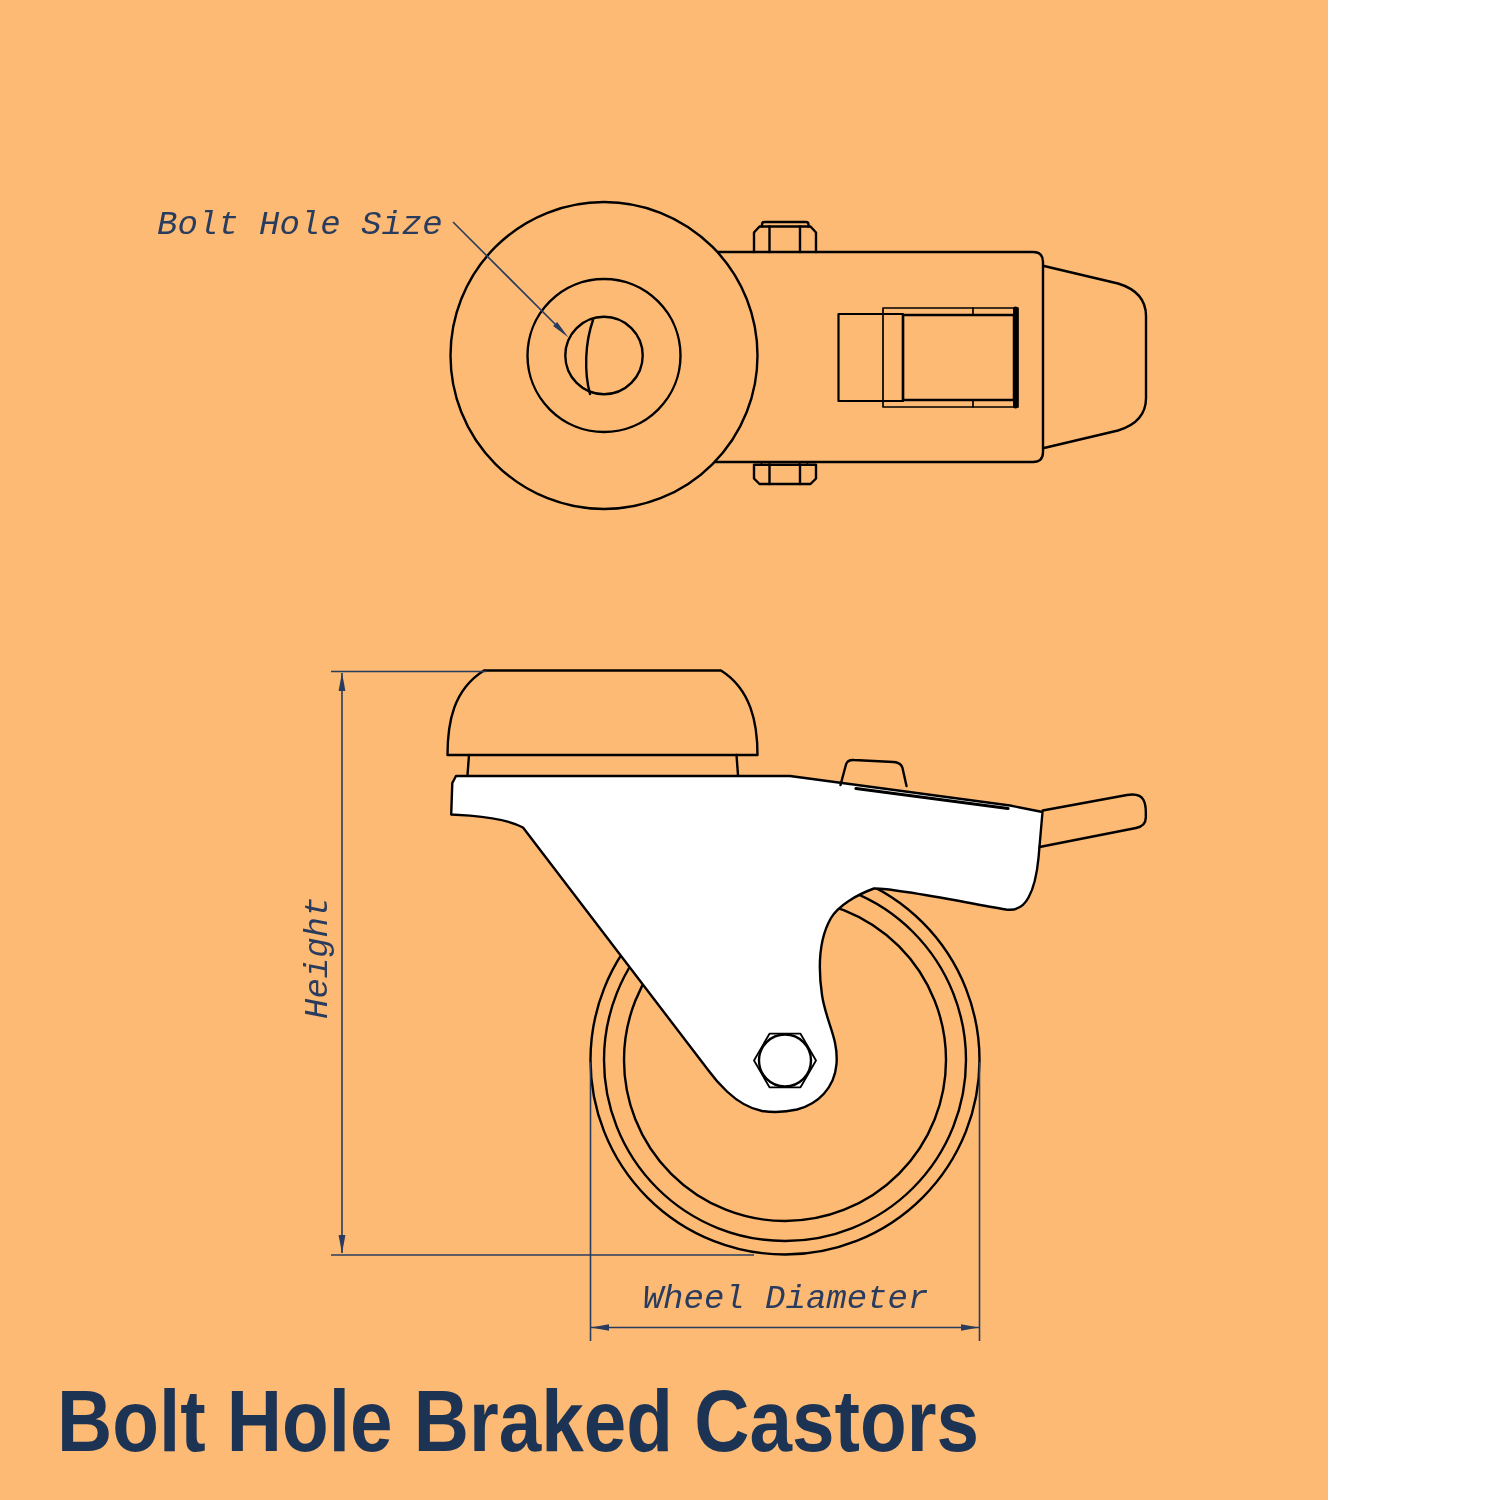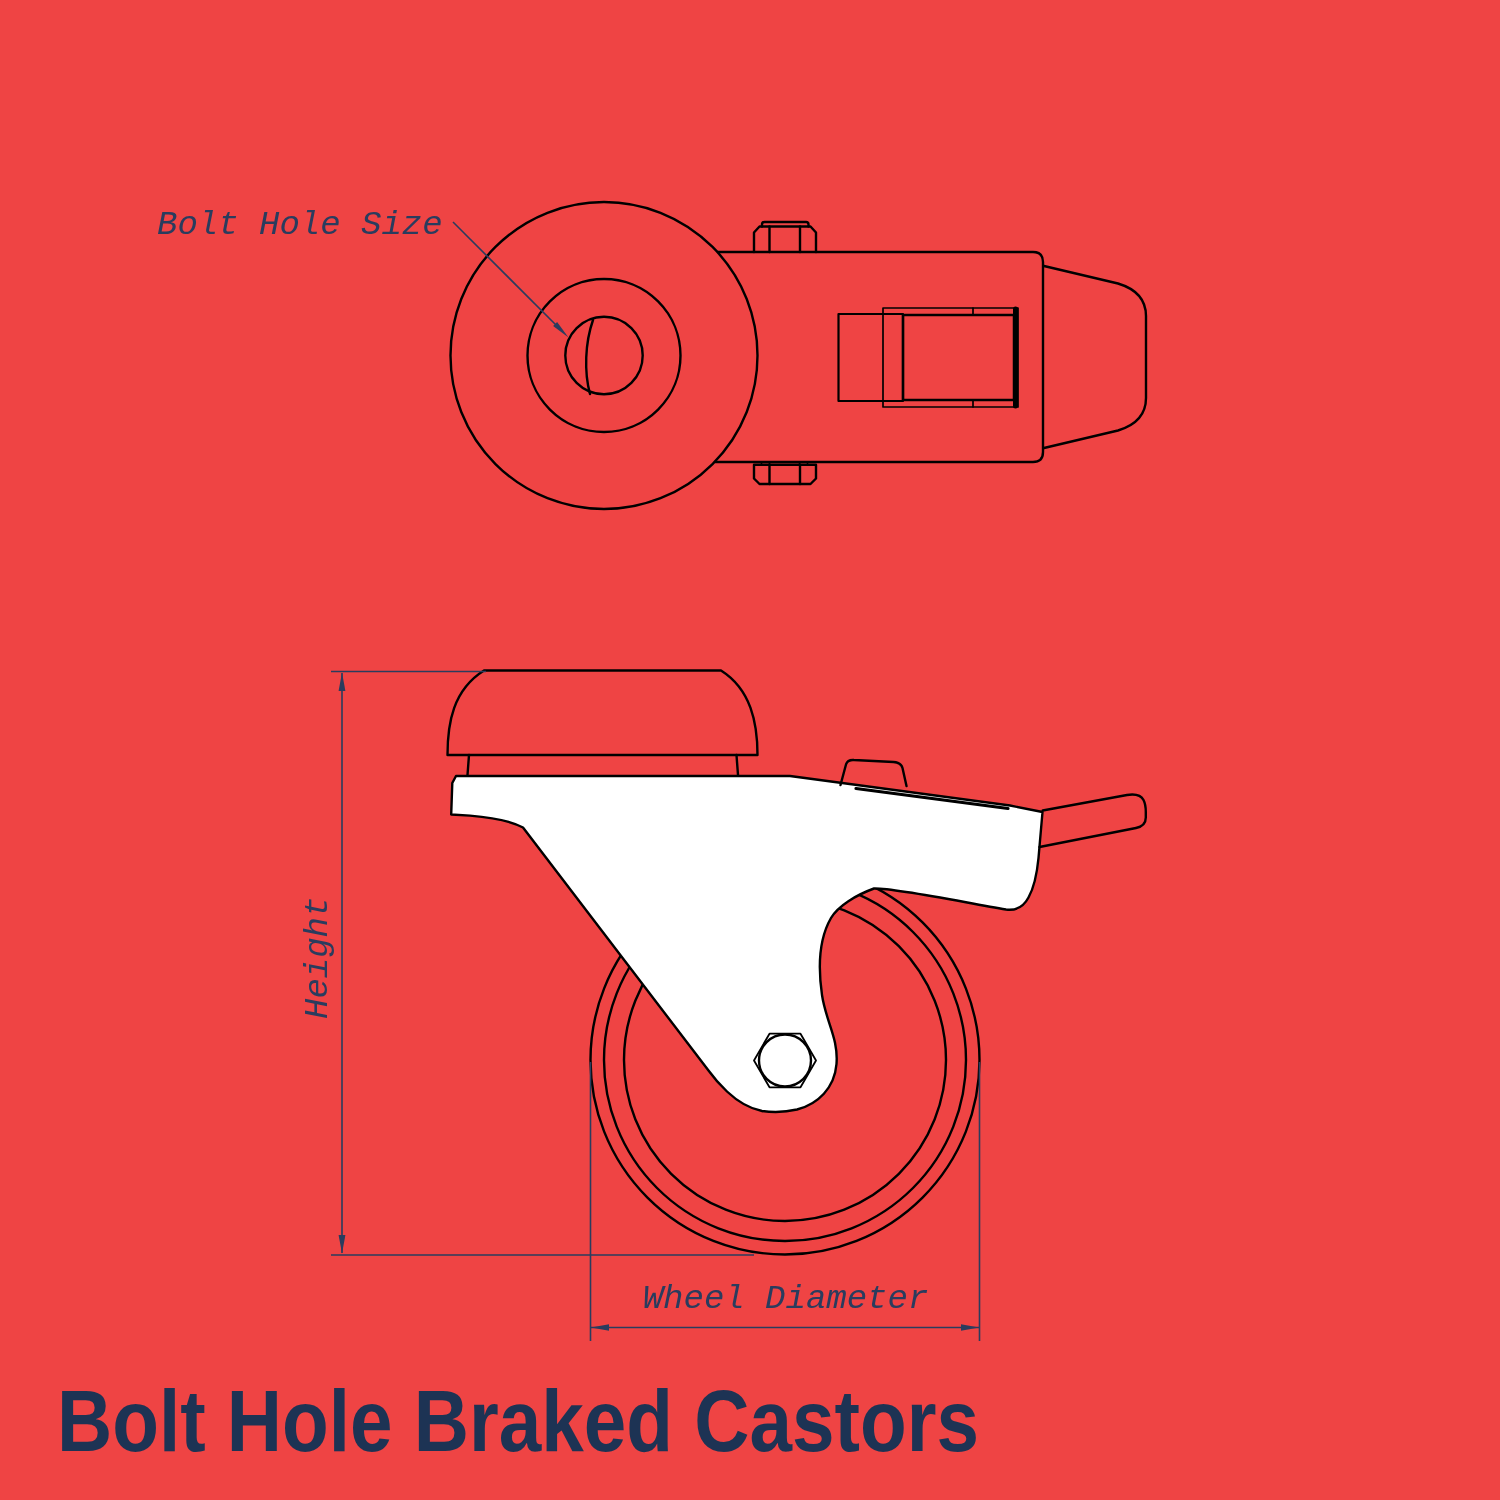--- a/index.html
+++ b/index.html
@@ -1,16 +1,16 @@
 <!DOCTYPE html>
 <html><head>
 <meta charset="utf-8">
 <style>
   html,body{margin:0;padding:0;background:#ffffff;}
-  #page{width:1500px;height:1500px;position:relative;background:#ef4444;overflow:hidden;}
+  #page{width:1328px;height:1500px;position:relative;background:#fdba74;overflow:hidden;}
   svg{position:absolute;top:0;left:0;}
   text{font-family:"Liberation Mono", monospace;}
 </style>
 </head>
 <body>
 <div id="page">
 <svg width="1500" height="1500" viewBox="0 0 1500 1500">
 
   <g stroke="#000000" stroke-width="2.4" fill="none" stroke-linecap="round" stroke-linejoin="round">
 

